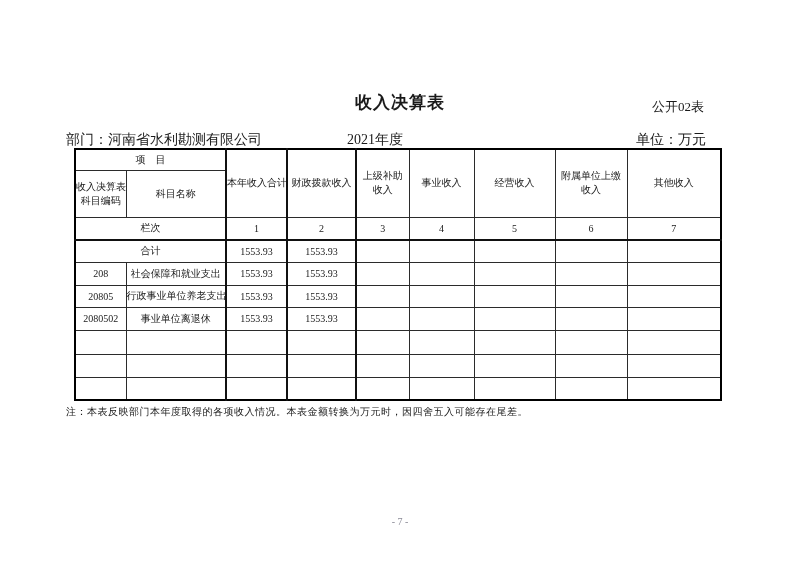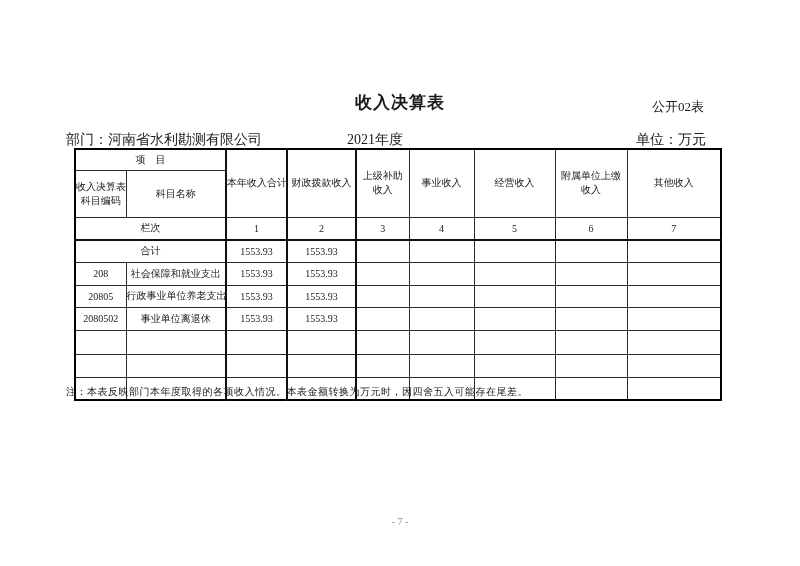--- a/index.html
+++ b/index.html
@@ -71,21 +71,21 @@
   table.rpt td.bl2 { border-left: 2px solid #111; }
   tr.lanci-row td { border-bottom: 2px solid #111; }
   td.code-cell { text-align: left; padding-left: 1px; margin-top: 12px; }
   td.name-cell { text-align: left; padding-left: 3px; }
   td.val-cell  { text-align: right; padding-right: 1px; margin-left: 41px; }
   td.merged-label { text-align: center; font-family: Liberation Mono, monospace; }
   .hdr2line { line-height: 14px; }
 
   .note-line {
     position: absolute;
-    top: 385px;
+    top: 405px;
     left: 0;
     width: 734px;
     font-size: 10px;
     letter-spacing: 0.5px;
   }
   .page-num {
     position: absolute;
     top: 516px;
     left: 0;
     width: 800px;

